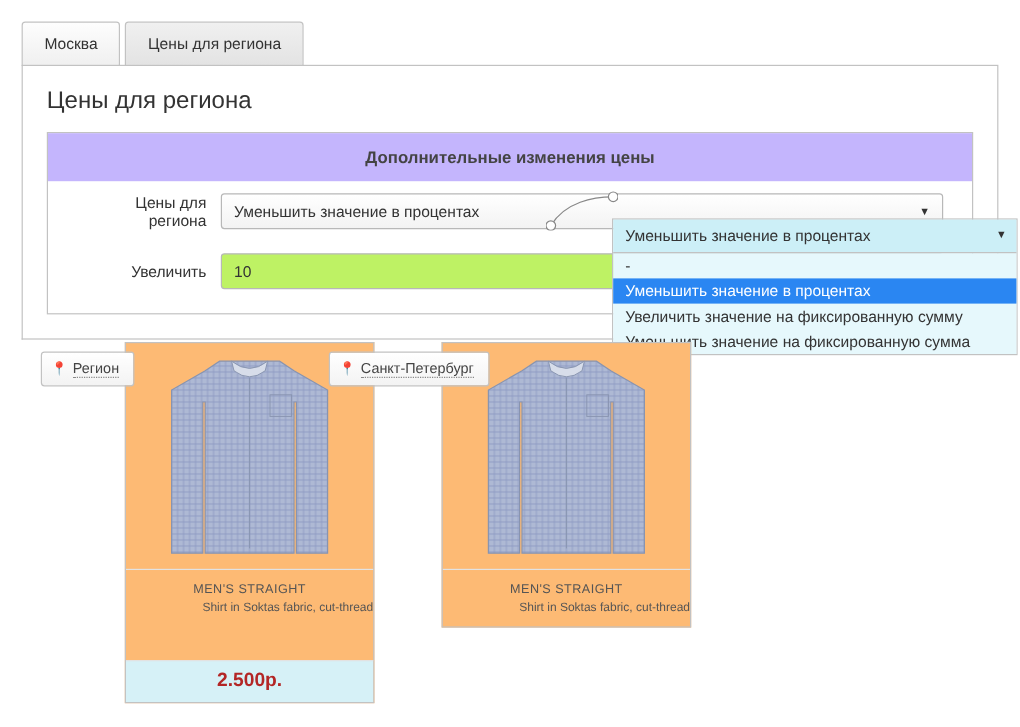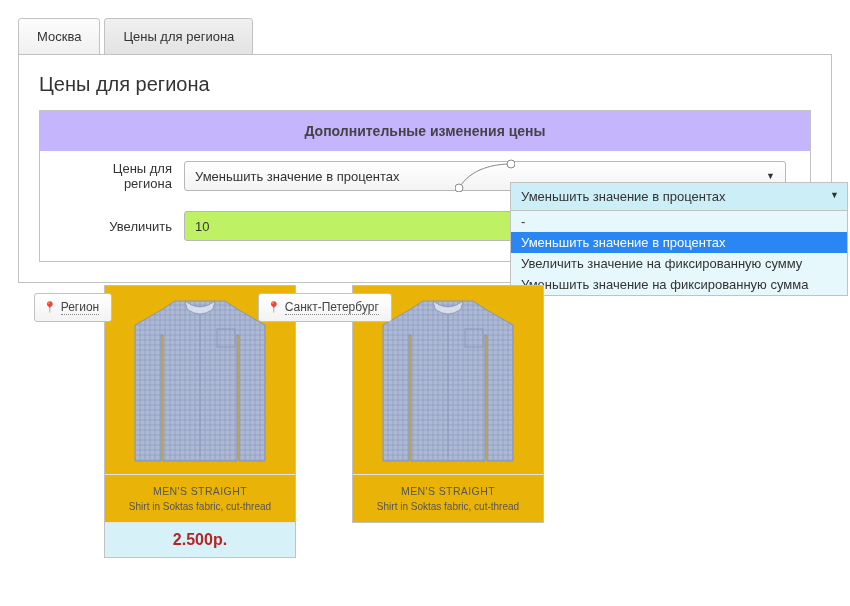--- a/index.html
+++ b/index.html
@@ -178,54 +178,55 @@
   }
   .region-tag2 { left: -94px; }
   .region-tag .pin {
     color: #9aa;
     font-size: 11px;
   }
   .region-tag .txt {
     border-bottom: 1px dotted #888;
   }
   .card {
-    width: 192px;
-    border: 1px solid #c2c2c2;
-    background: #eab308;
+    width: 208px;
+    border: 1px solid #c2c2c2;
+    background: #fdba74;
   }
   .card-img {
     height: 188px;
     display: flex;
     align-items: center;
     justify-content: center;
     padding: 6px;
   }
   .shirt { width: 150px; height: 170px; }
   .card-sep { border-top: 1px solid #e2e2e2; }
   .card-title {
     text-align: center;
     font-size: 10.5px;
     color: #555;
     letter-spacing: 0.4px;
     padding: 10px 0 2px 0;
   }
   .card-sub {
-    text-align: center;
+    text-align: right;
     font-size: 10px;
     color: #555;
     padding: 2px 0 10px 0;
   }
   .card-price {
     background: #d6f1f7;
     text-align: center;
     font-weight: bold;
     color: #b32626;
     font-size: 16px;
     padding: 8px 0;
     border-top: 1px solid #e2e2e2;
+    margin-top: 28px;
   }
 </style>
 </head>
 <body>
 
 <div class="tabs">
   <div class="tab"><span>Москва</span></div>
   <div class="tab active"><span>Цены для региона</span></div>
 </div>
 

